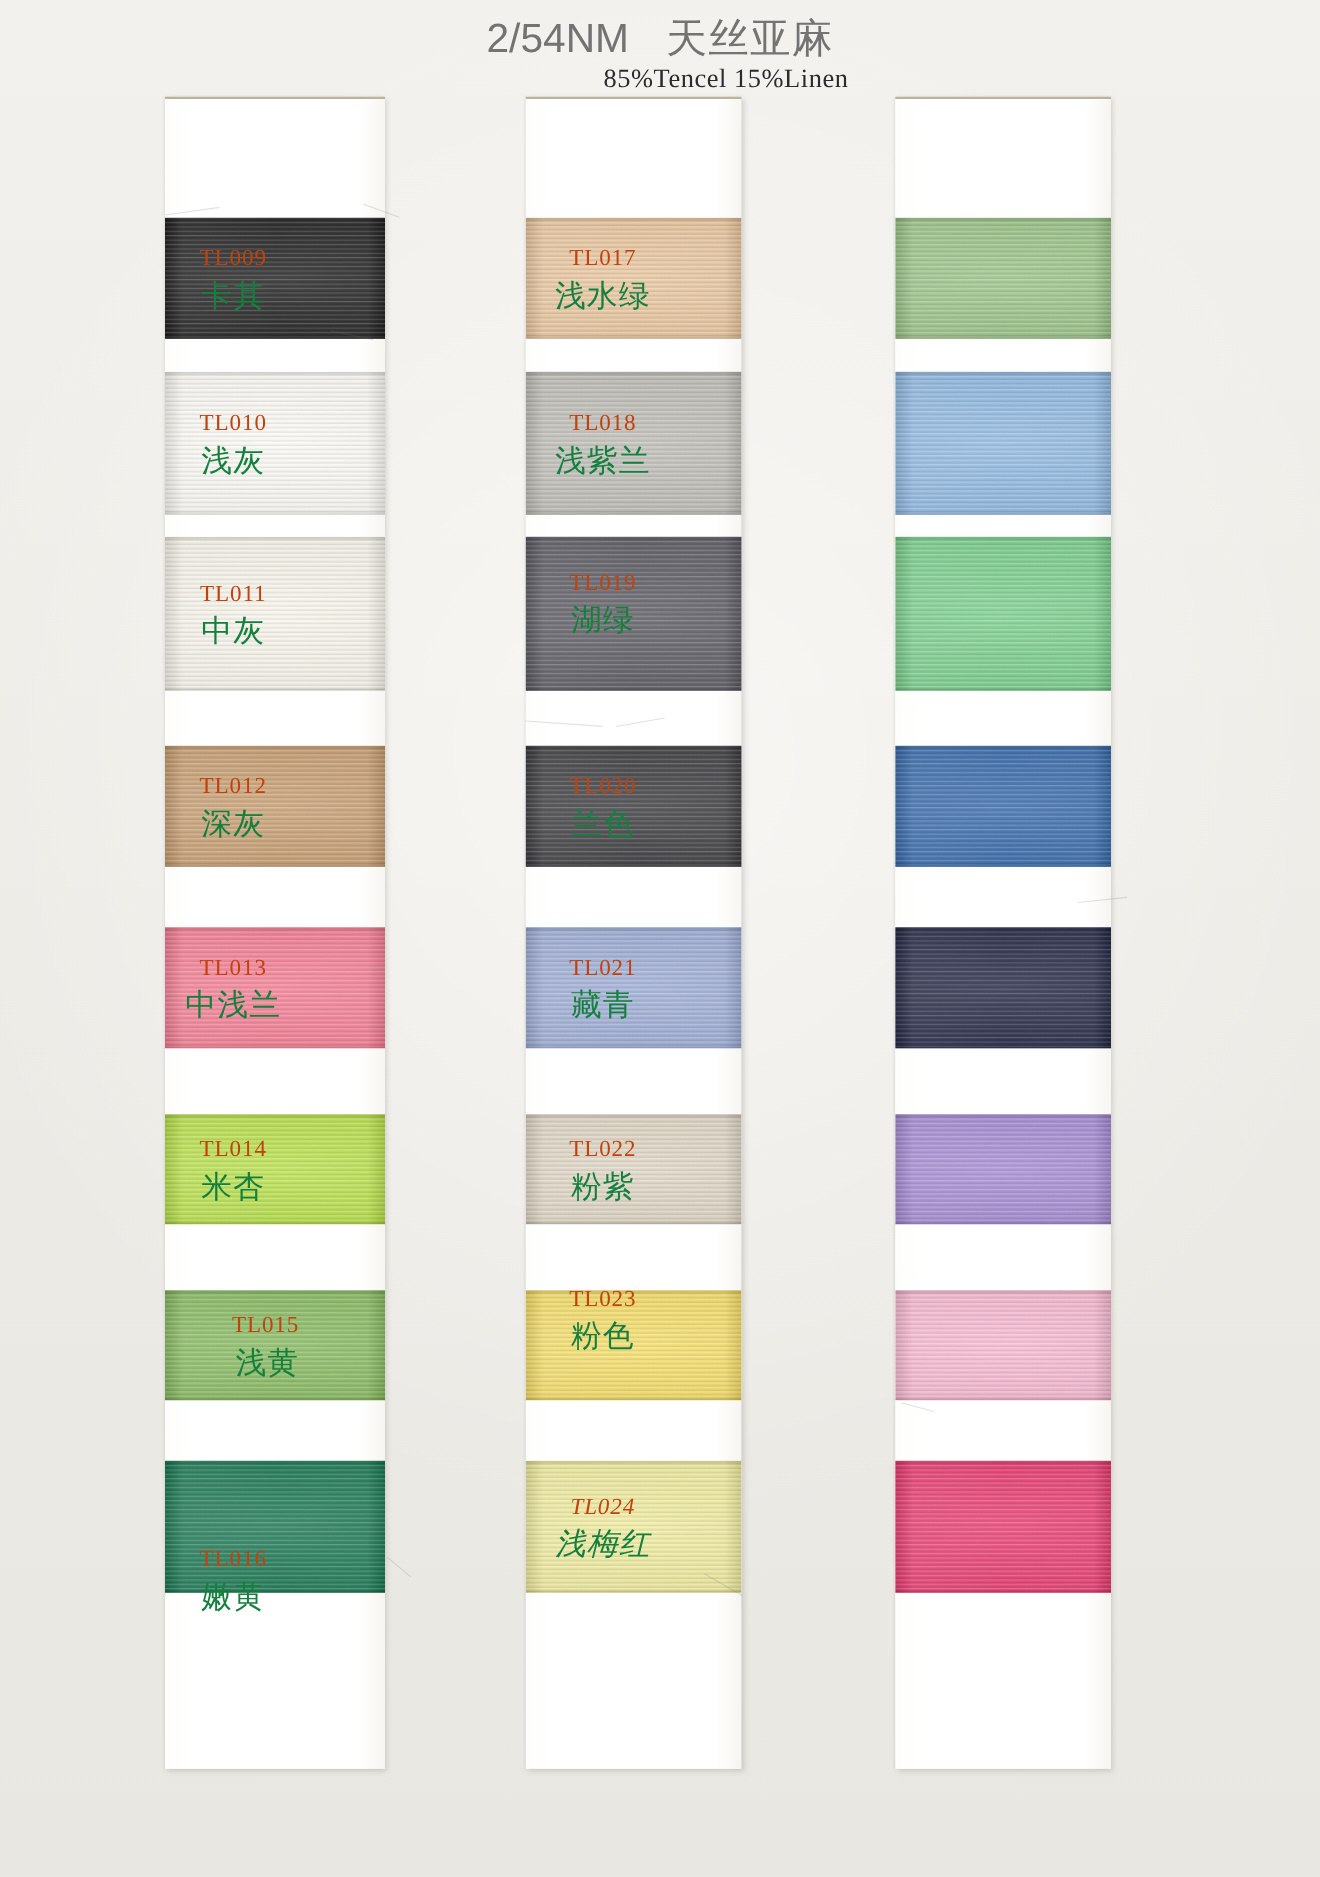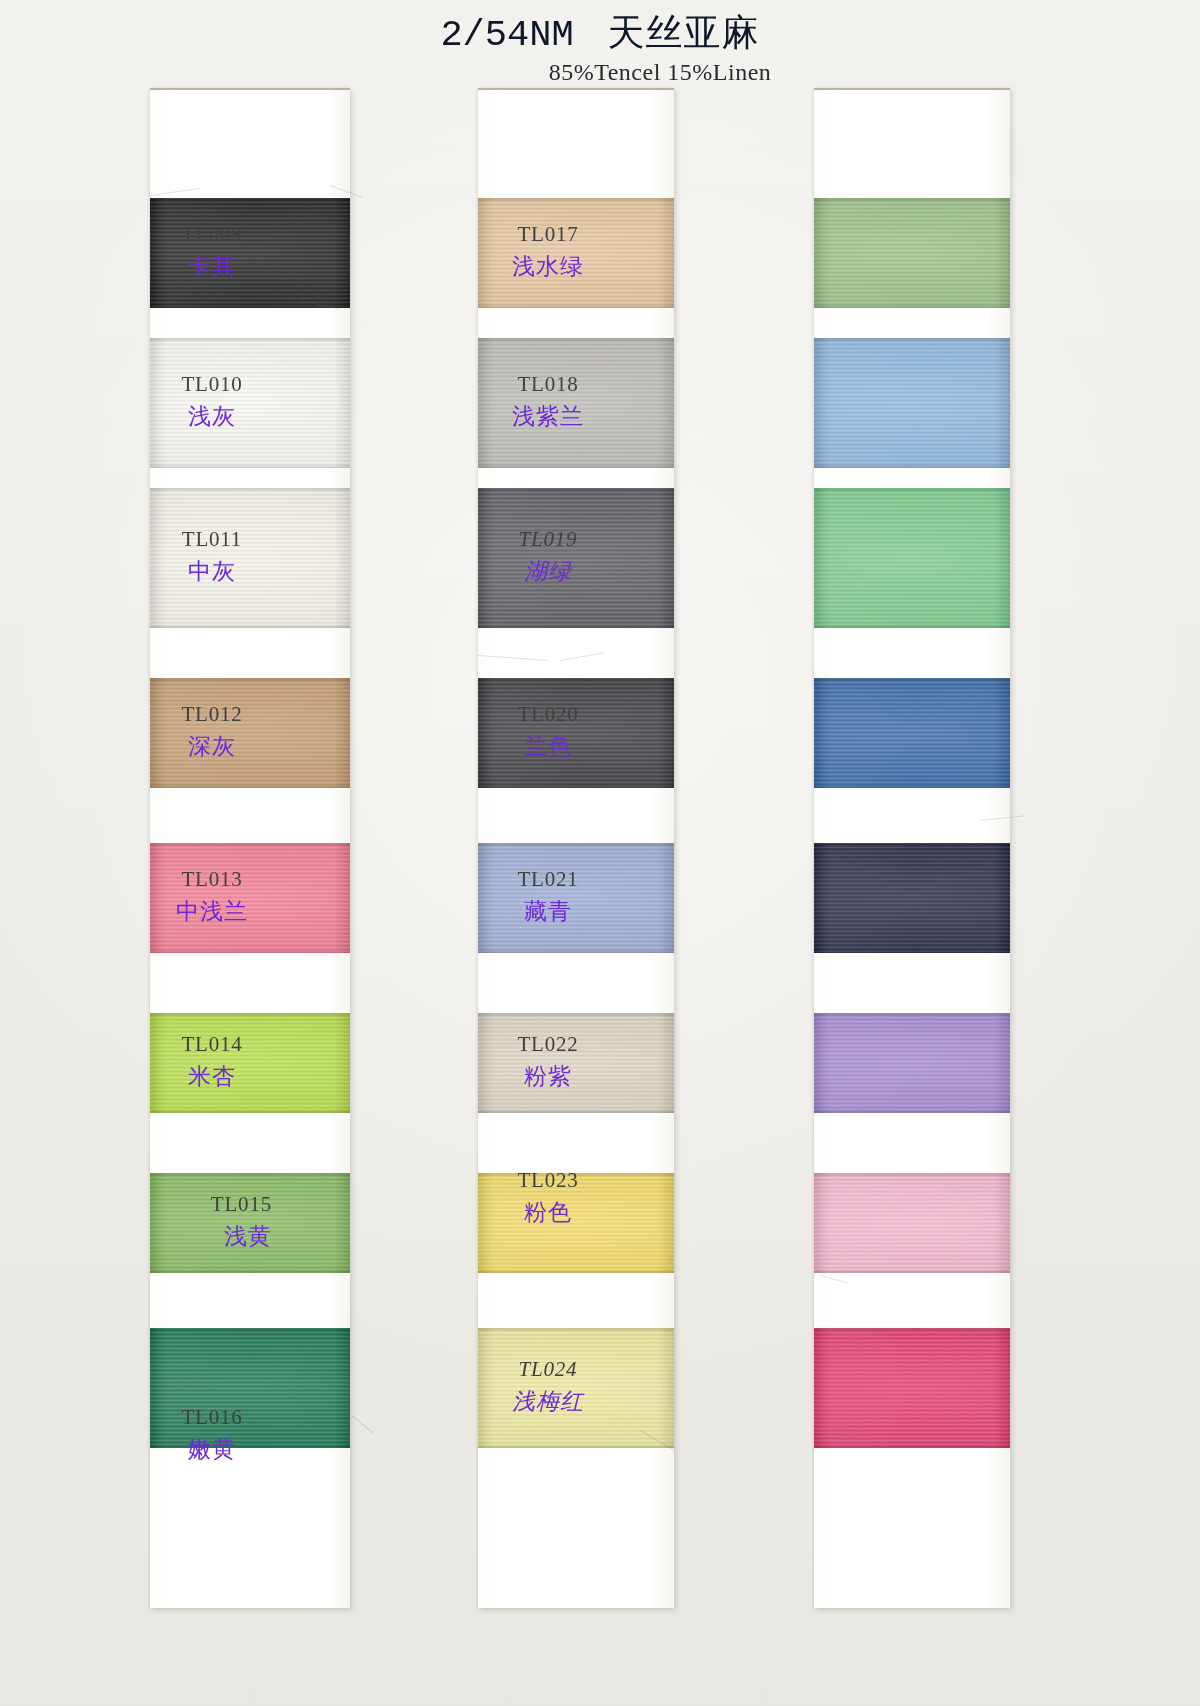--- a/index.html
+++ b/index.html
@@ -25,22 +25,22 @@
     position: absolute;
     top: 14px;
     left: 0;
     width: 1200px;
     text-align: center;
     z-index: 5;
   }
   .title {
     font-size: 37px;
     letter-spacing: 1px;
-    color: #0f172a;
-    font-family: Liberation Mono, monospace;
+    color: #737373;
+    font-family: Liberation Sans, sans-serif;
     line-height: 1.15;
     white-space: pre;
   }
   .title .code { letter-spacing: 0px; }
   .title .gap { display: inline-block; width: 34px; }
   .subtitle {
     font-size: 24px;
     color: #2a2a30;
     margin-top: 2px;
     letter-spacing: 0.5px;
@@ -126,28 +126,28 @@
     text-align: center;
     color: #3a3a40;
     font-family: "Liberation Serif", "DejaVu Serif", serif;
     line-height: 1.28;
     white-space: nowrap;
   }
   .label .code {
     display: block;
     font-size: 21px;
     letter-spacing: 0.8px;
-    color: #404040;
+    color: #c2410c;
   }
   .label .name {
     display: block;
-    font-size: 23px;
+    font-size: 28px;
     margin-top: 4px;
     letter-spacing: 1px;
-    color: #6d28d9;
+    color: #15803d;
   }
   .col-1 .label { right: 206px; width: 120px; }
   .col-2 .label { right: 206px; width: 120px; }
 
   
   .fiber {
     position: absolute;
     background: rgba(120,120,120,0.22);
     transform-origin: left center;
     height: 1px;
@@ -359,21 +359,21 @@
         </div>
     </div>
     <div class="label" style="top: 133px;">
         <span class="code">TL017</span>
         <span class="name">浅水绿</span>
       </div>
     <div class="label" style="top: 283px;">
         <span class="code">TL018</span>
         <span class="name">浅紫兰</span>
       </div>
-    <div class="label" style="top: 438px; font-style: italic;">
+    <div class="label" style="top: 428px;">
         <span class="code">TL019</span>
         <span class="name">湖绿</span>
       </div>
     <div class="label" style="top: 613px;">
         <span class="code">TL020</span>
         <span class="name">兰色</span>
       </div>
     <div class="label" style="top: 778px;">
         <span class="code">TL021</span>
         <span class="name">藏青</span>

